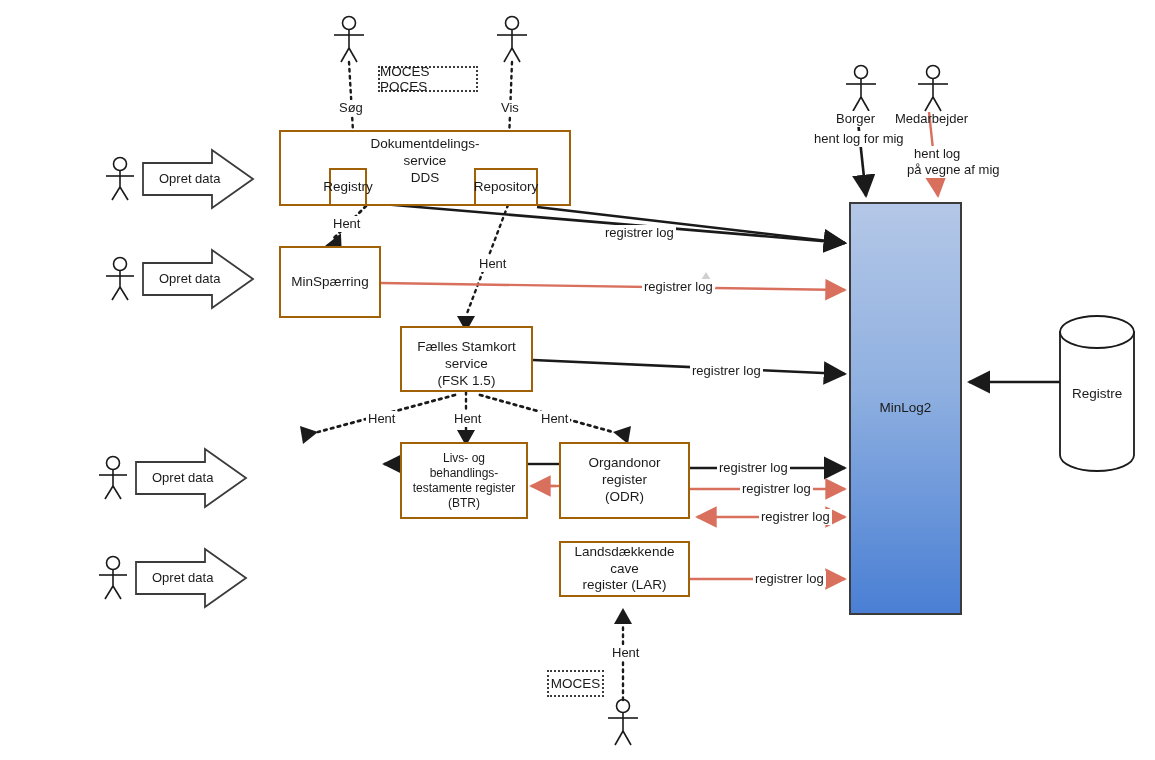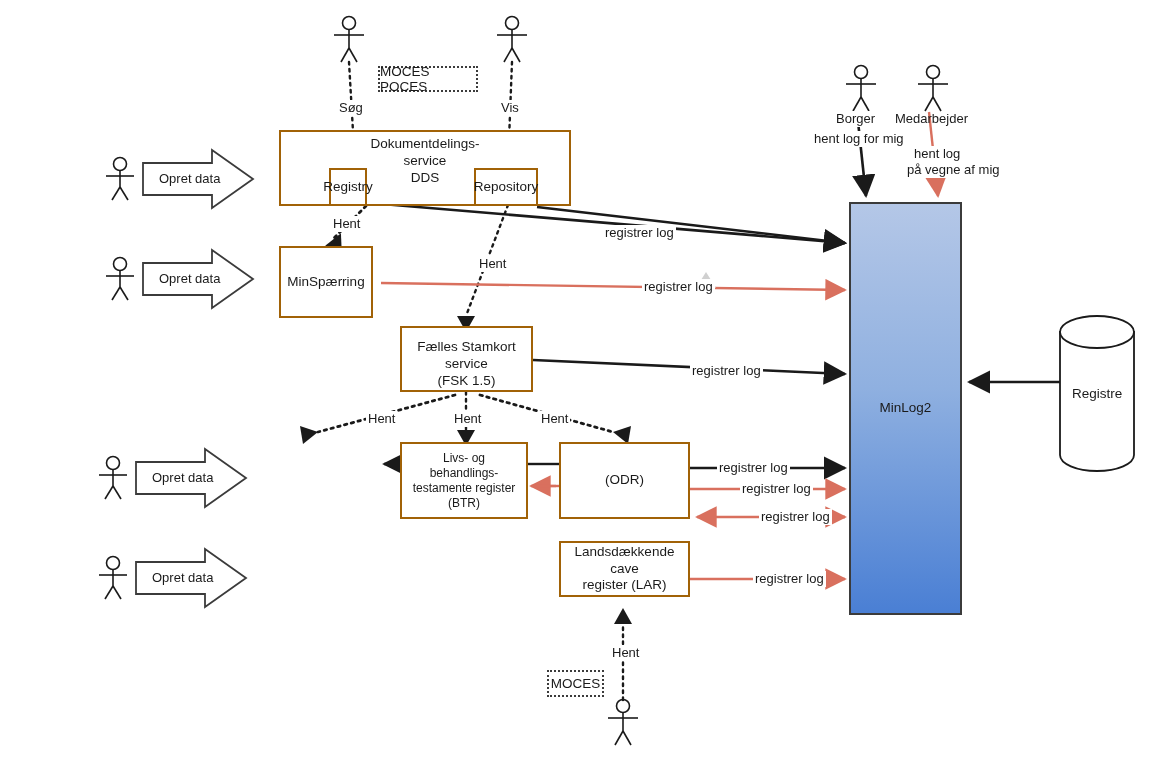--- a/index.html
+++ b/index.html
@@ -192,21 +192,21 @@
   </div>
 
   <div class="dotted-box" style="left:378px;top:66px;width:100px;height:26px;">
     <span>MOCES POCES</span>
   </div>
 
   <div class="dotted-box" style="left:547px;top:670px;width:57px;height:27px;">
     <span>MOCES</span>
   </div>
 
-  <div class="node" style="left:279px;top:246px;width:94px;height:72px;">
+  <div class="node" style="left:279px;top:246px;width:102px;height:72px;">
     <span>MinSpærring</span>
   </div>
 
   <div class="node" style="left:400px;top:326px;width:133px;height:66px;align-items:flex-end;">
     <span>
       <span>Fælles Stamkort</span>
       <span>service</span>
       <span>(FSK 1.5)</span>
     </span>
   </div>
@@ -216,20 +216,21 @@
     <span>
       <span>Livs- og</span>
       <span>behandlings-</span>
       <span>testamente register</span>
       <span>(BTR)</span>
     </span>
   </div>
 
   <div class="node" style="left:559px;top:442px;width:131px;height:77px;">
     <span>
+      <span>Organdonor register</span>
       <span>(ODR)</span>
     </span>
   </div>
 
   <div class="node" style="left:559px;top:541px;width:131px;height:56px;">
     <span>
       <span>Landsdækkende cave</span>
       <span>register (LAR)</span>
     </span>
   </div>

